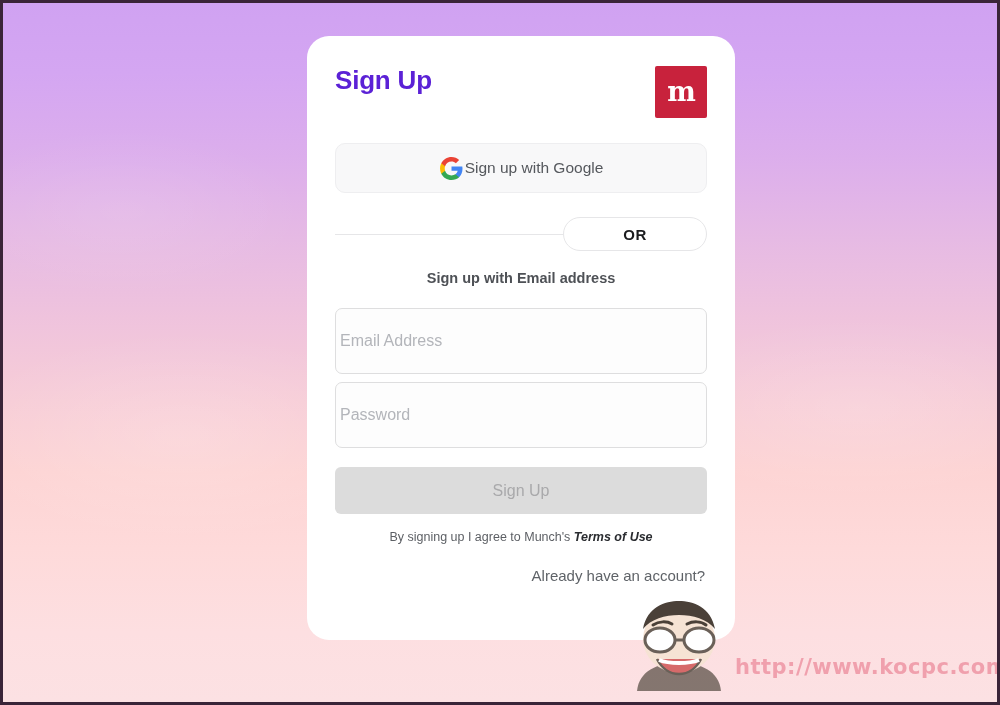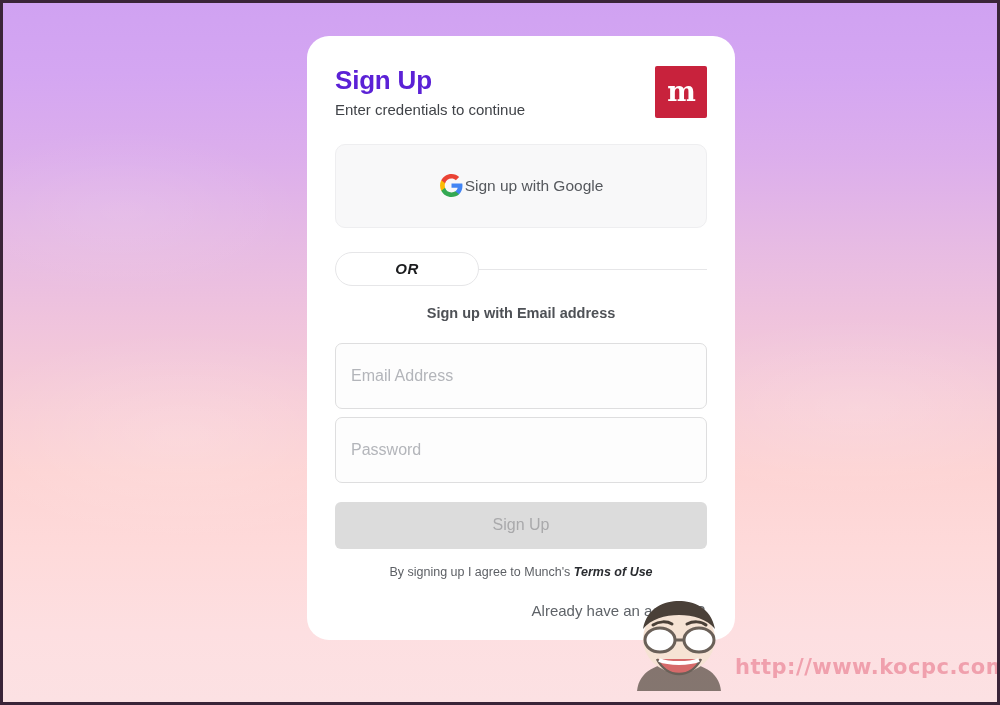--- a/index.html
+++ b/index.html
@@ -114,21 +114,21 @@
     font-weight: bold;
     line-height: 1;
     letter-spacing: -1px;
     position: relative;
     top: -1px;
   }
 
   
   .google-btn {
     margin-top: 25px;
-    height: 84px;
+    height: 50px;
     background: #f8f8f9;
     border: 1px solid #eeeef0;
     border-radius: 10px;
     display: flex;
     align-items: center;
     justify-content: center;
     gap: 1px;
     cursor: pointer;
     box-sizing: border-box;
   }
@@ -138,22 +138,21 @@
   }
   .g-icon { width: 25px; height: 25px; display: block; flex: none; }
 
   
   .or-wrap {
     position: relative;
     margin-top: 23px;
     height: 36px;
     display: flex;
     align-items: center;
-    justify-content: flex-start;
-    font-style: italic;
+    justify-content: flex-end;
   }
   .or-line {
     position: absolute;
     left: 0;
     right: 0;
     top: 50%;
     height: 1px;
     background: #e6e6e8;
   }
   .or-pill {
@@ -184,21 +183,21 @@
 
   
   .field {
     margin-top: 22px;
     width: 100%;
     height: 66px;
     border: 1px solid #dededf;
     border-radius: 7px;
     background: #fdfdfd;
     box-sizing: border-box;
-    padding: 0 15px;
+    padding: 0 4px;
     font-family: "Liberation Sans", sans-serif;
     font-size: 16px;
     color: #a21caf;
     outline: none;
   }
   .field::placeholder { color: #b3b5ba; }
   #field-email { margin-top: 22px; }
   #field-password { margin-top: 8px; }
 
   
@@ -272,21 +271,20 @@
 
   <div id="bg"></div>
 
   <div id="card">
     <div class="card-inner">
 
       
       <div class="header-row">
         <div class="title-block">
           <div class="page-title">Sign Up</div>
-          <div class="page-subtitle">Enter credentials to continue</div>
         </div>
         <div class="brand-logo">
           <span>m</span>
         </div>
       </div>
 
       
       <div class="google-btn">
         <svg class="g-icon" viewBox="0 0 48 48">
           <path fill="#4285F4" d="M45.12 24.5c0-1.56-.14-3.06-.4-4.5H24v8.51h11.84c-.51 2.75-2.06 5.08-4.39 6.64v5.52h7.11c4.16-3.83 6.56-9.47 6.56-16.17z"></path>

